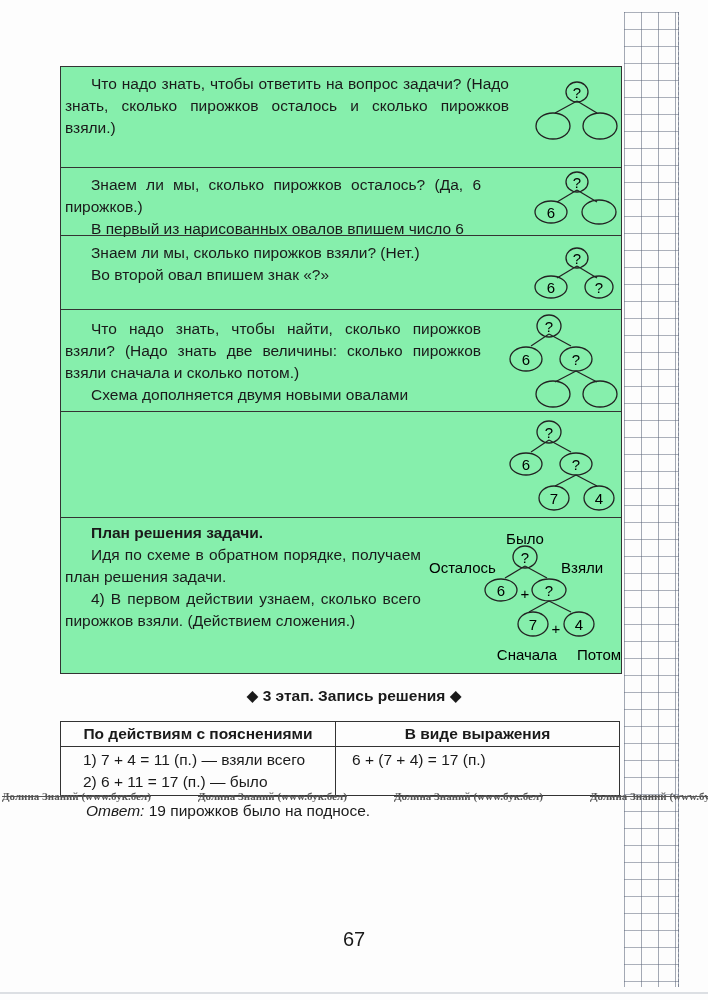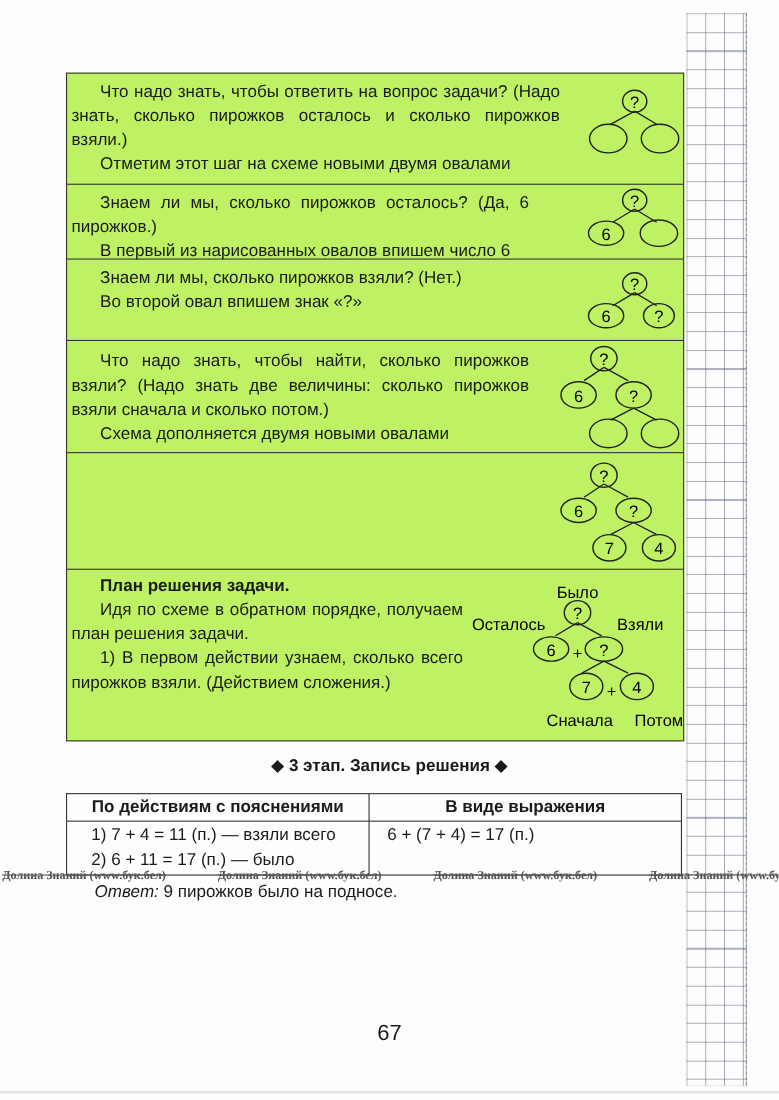--- a/index.html
+++ b/index.html
@@ -4,21 +4,21 @@
 <style>
   html, body { margin:0; padding:0; }
   body { width:708px; height:1000px; background:#fdfdfd; position:relative; overflow:hidden;
          font-family:"Liberation Sans", "DejaVu Sans", sans-serif; color:#1a1a1a; }
   .grid { position:absolute; left:624px; top:12px; width:54px; height:975px;
           background-image:
             repeating-linear-gradient(to right, rgba(90,100,120,0.55) 0 1px, transparent 1px 17px),
             repeating-linear-gradient(to bottom, rgba(90,100,120,0.5) 0 1px, transparent 1px 17px);
           border-right:1px dashed rgba(90,100,120,0.5); }
   .bottom-line { position:absolute; left:0; top:992px; width:708px; height:2px; background:#dcdfe3; }
-  .box { position:absolute; left:60px; top:66px; width:560px; border:1.5px solid #333; background:#bef264; }
+  .box { position:absolute; left:60px; top:66px; width:560px; border:1.5px solid #333; background:#86efac; }
   .row { position:relative; border-top:1.5px solid #333; box-sizing:border-box; }
   .row:first-child { border-top:none; }
   .txt { position:absolute; left:0; top:0; width:420px; font-size:15.5px; line-height:22px; padding:6px 0 0 4px; box-sizing:border-box; }
   .txt p { margin:0; text-indent:26px; text-align:justify; }
   .txt b { font-weight:bold; }
   svg.scheme { position:absolute; overflow:visible; }
   svg text { font-family:"Liberation Sans", "DejaVu Sans", sans-serif; }
   .stage { position:absolute; left:0; width:708px; top:687px; text-align:center; font-size:15.5px; font-weight:bold; }
   table.sol { position:absolute; left:60px; top:721px; width:560px; border-collapse:collapse; font-size:15.5px; }
   table.sol th, table.sol td { border:1.5px solid #333; }
@@ -35,21 +35,20 @@
 </head>
 <body>
 
 <div class="grid"></div>
 <div class="bottom-line"></div>
 
 <div class="box">
   <div class="row" style="height:100px">
     <div class="txt" style="width:448px">
       <p>Что надо знать, чтобы ответить на вопрос задачи? (Надо знать, сколько пирожков осталось и сколько пирожков взяли.)</p>
-      <p>Отметим этот шаг на схеме новыми двумя овалами</p>
     </div>
     <svg class="scheme" style="left:470px;top:12px" width="90" height="70" viewBox="0 0 90 70">
       <line x1="46" y1="22" x2="24" y2="34" stroke="#222" stroke-width="1.2"></line>
       <line x1="46" y1="22" x2="66" y2="34" stroke="#222" stroke-width="1.2"></line>
       <ellipse cx="46" cy="13" rx="11" ry="10" fill="none" stroke="#222" stroke-width="1.3"></ellipse>
       <text x="46" y="19" font-size="15" text-anchor="middle">?</text>
       <ellipse cx="22" cy="47" rx="17" ry="13" fill="none" stroke="#222" stroke-width="1.3"></ellipse>
       <ellipse cx="69" cy="47" rx="17" ry="13" fill="none" stroke="#222" stroke-width="1.3"></ellipse>
     </svg>
   </div>
@@ -124,21 +123,21 @@
       <text x="53" y="84" font-size="15" text-anchor="middle">7</text>
       <ellipse cx="98" cy="78" rx="15" ry="12" fill="none" stroke="#222" stroke-width="1.3"></ellipse>
       <text x="98" y="84" font-size="15" text-anchor="middle">4</text>
     </svg>
   </div>
 
   <div class="row" style="height:156px">
     <div class="txt" style="width:360px;padding-top:4px">
       <p><b>План решения задачи.</b></p>
       <p>Идя по схеме в обратном порядке, получаем план решения задачи.</p>
-      <p>1) В первом действии узнаем, сколько всего пирожков взяли. (Действием сложения.)</p>
+      <p>4) В первом действии узнаем, сколько всего пирожков взяли. (Действием сложения.)</p>
     </div>
     <svg class="scheme" style="left:368px;top:10px" width="200" height="140" viewBox="0 0 200 140">
       <text x="96" y="16" font-size="15" text-anchor="middle">Было</text>
       <line x1="96" y1="38" x2="76" y2="50" stroke="#222" stroke-width="1.2"></line>
       <line x1="96" y1="38" x2="118" y2="50" stroke="#222" stroke-width="1.2"></line>
       <ellipse cx="96" cy="29" rx="12" ry="11" fill="none" stroke="#222" stroke-width="1.3"></ellipse>
       <text x="96" y="35" font-size="15" text-anchor="middle">?</text>
       <text x="0" y="45" font-size="15">Осталось</text>
       <text x="132" y="45" font-size="15">Взяли</text>
       <ellipse cx="72" cy="62" rx="16" ry="11" fill="none" stroke="#222" stroke-width="1.3"></ellipse>
@@ -177,15 +176,15 @@
 </tbody>
   </table>
 
 <div class="watermark">
   <span style="left:2px">Долина Знаний (www.бук.бел)</span>
   <span style="left:198px">Долина Знаний (www.бук.бел)</span>
   <span style="left:394px">Долина Знаний (www.бук.бел)</span>
   <span style="left:590px">Долина Знаний (www.бук.бел)</span>
 </div>
 
-<div class="answer"><i>Ответ:</i><span> 9 пирожков было на подносе.</span></div>
+<div class="answer"><i>Ответ:</i><span> 19 пирожков было на подносе.</span></div>
 
 <div class="page-num">67</div>
 
 </body></html>

